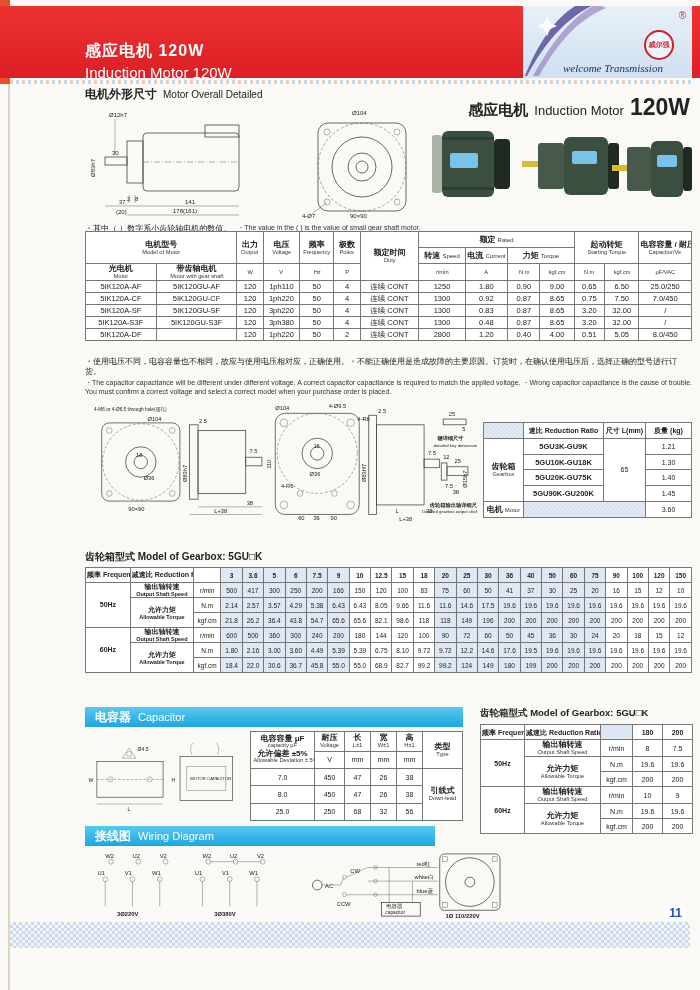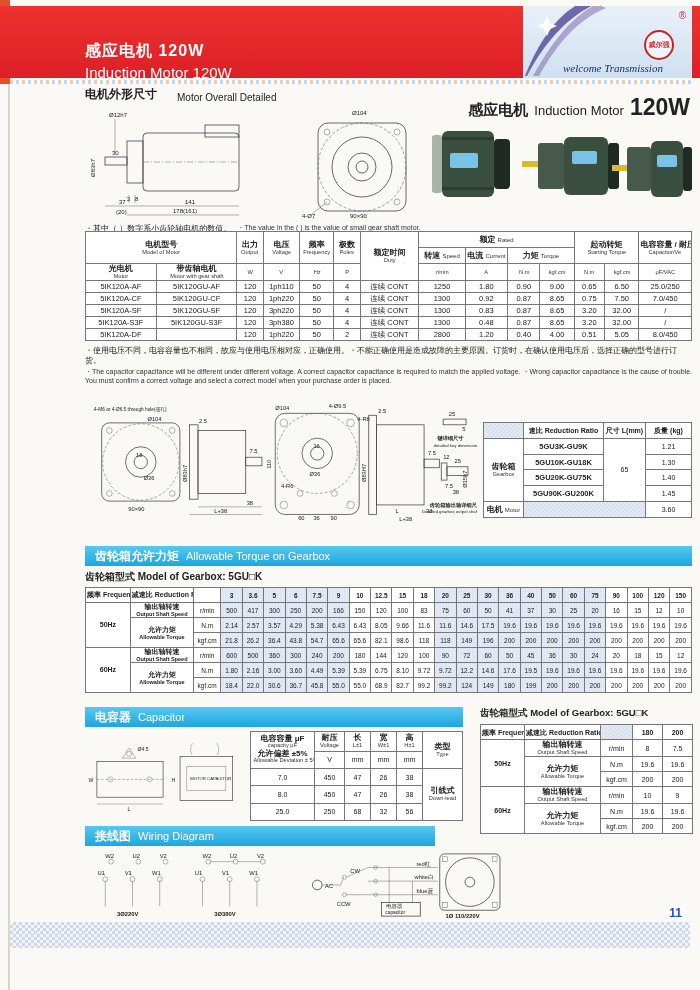--- a/index.html
+++ b/index.html
@@ -29,42 +29,42 @@
   .bar .en { font-size:11px; }
 
   table { border-collapse:collapse; table-layout:fixed; background:#fff; }
   th,td { border:1px solid #777; text-align:center; vertical-align:middle; padding:0 1px; overflow:hidden; white-space:nowrap; }
   .thd-cn { font-size:8px; font-weight:bold; line-height:9px; }
   .thd-en { font-size:6px; font-weight:normal; line-height:7px; color:#333; transform:scale(.95); }
   .hatch { background-image:conic-gradient(#ccd8ea 25%,#eef3fa 0 50%,#ccd8ea 0 75%,#eef3fa 0); background-size:4px 4px; }
 
   
   .sec1 { position:absolute; left:85px; top:86px; width:607px; }
-  .sec-heading { display:flex; align-items:flex-end; gap:20px; }
+  .sec-heading { display:flex; align-items:center; gap:6px; }
   .sec-heading .cn { font-size:12px; font-weight:bold; }
   .sec-heading .en { font-size:10px; }
   .product-heading { position:absolute; right:2px; top:8px; display:flex; align-items:baseline; gap:6px; }
   .product-heading .cn { font-size:15px; font-weight:bold; }
   .product-heading .en { font-size:13px; }
   .product-heading .pw { font-size:23px; font-weight:bold; }
   .drawings-row { position:relative; margin-top:4px; height:112px; }
   svg text { font-family:"Liberation Sans",sans-serif; fill:#222; }
   svg .dim { font-size:6px; }
   svg .ln { stroke:#444; fill:none; stroke-width:.8; }
   svg .thin { stroke:#666; fill:none; stroke-width:.5; }
   svg .dash { stroke:#555; fill:none; stroke-width:.5; stroke-dasharray:3 2; }
   .note-line { margin-top:4px; font-size:8px; display:flex; gap:6px; }
   .note-line .en { font-size:7px; color:#333; }
 
   
   .sec2 { position:absolute; left:85px; top:226px; width:607px; }
   .char-table { width:100%; margin-top:5px; }
   .char-table th { height:16px; }
   .char-table tbody td { font-size:7.5px; height:12px; }
-  .char-notes { margin-top:5px; }
+  .char-notes { margin-top:16px; }
   .char-notes .cn { font-size:8px; line-height:10px; }
   .char-notes .en { font-size:7px; line-height:9px; color:#333; margin-top:1px; }
 
   
   .sec3 { position:absolute; left:85px; top:396px; width:607px; }
   .sec3-body { display:flex; margin-top:4px; gap:6px; }
   .weight-table { width:208px; height:96px; margin-top:22px; }
   .weight-table th,.weight-table td { font-size:7px; height:14px; }
   .weight-table .model { font-weight:bold; font-size:7.5px; }
 
@@ -499,24 +499,20 @@
         <th><span class="thd-cn">电机</span> <span class="thd-en">Motor</span></th>
         <td colspan="2" class="hatch"></td>
         <td>3.60</td>
       </tr>
     </tbody>
       </table>
   </div>
 </div>
 
 <div class="sec4">
-  <div class="bar">
-    <span class="cn">齿轮箱允许力矩</span>
-    <span class="en">Allowable Torque on Gearbox</span>
-  </div>
   <div class="tq-sub">齿轮箱型式 Model of Gearbox: 5GU□K</div>
   <table class="tq">
     <colgroup>
       <col style="width:44px">
         <col style="width:62px">
         <col style="width:27px">
       <col span="22" style="width:21px">
     </colgroup>
     <tbody>
         <tr data-cells="torque.ratios">

